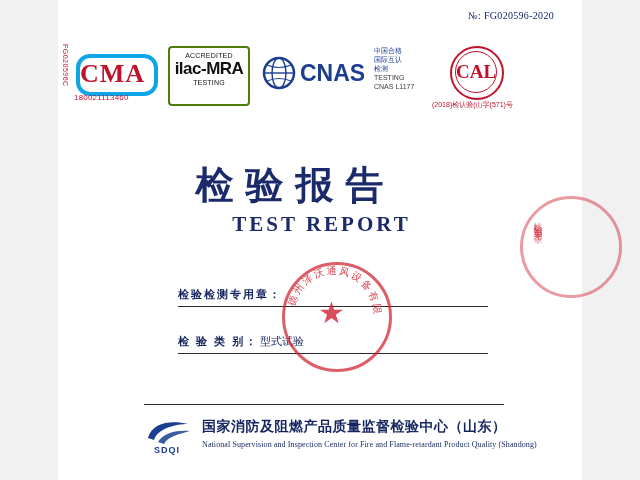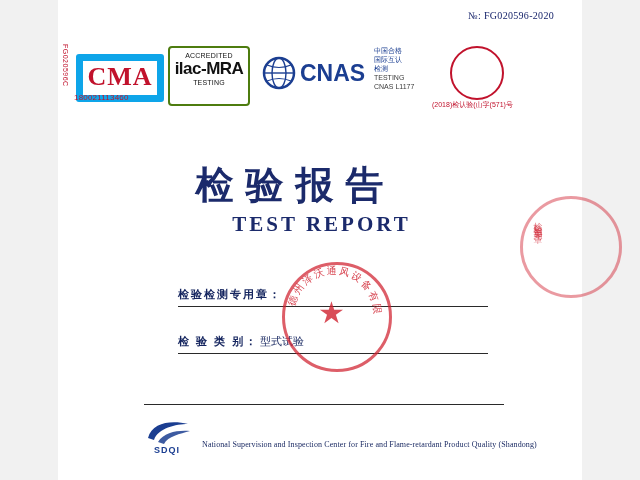--- a/index.html
+++ b/index.html
@@ -76,27 +76,26 @@
     letter-spacing: 0.5px;
     height: 58px;
     font-family: "Liberation Sans", sans-serif;
   }
   .cma .cma-box {
     position: absolute;
     left: 12px;
     top: 6px;
     width: 74px;
     height: 34px;
-    border: 7px solid #0ea5e9;
-    border-radius: 3px;
+    border: 4px solid #0ea5e9;
+    border-radius: 14px;
     color: #c1122c;
     font-size: 26px;
     font-weight: bold;
     letter-spacing: 1px;
-    text-align: center;
     line-height: 32px;
     font-family: "Liberation Serif", serif;
   }
   .cma .cma-num {
     position: absolute;
     left: 10px;
     top: 45px;
     font-size: 8px;
     color: #c1122c;
     letter-spacing: 0.2px;
@@ -429,20 +428,21 @@
       <div class="cnas-side">
         <div>中国合格</div>
         <div>国际互认</div>
         <div>检测</div>
         <div class="en">TESTING</div>
         <div class="en">CNAS L1177</div>
       </div>
 
       <div class="cal">
         <div class="ring"></div>
+        <div class="ring-inner">CAL</div>
         <div class="cal-caption">(2018)检认验(山字(571)号</div>
       </div>
     </div>
 
     <div class="title-cn">检验报告</div>
     <div class="title-en">TEST REPORT</div>
 
     <div class="fields">
       <div class="field-row r2">
         <span class="field-label">检验检测专用章：</span>
@@ -475,17 +475,18 @@
     <div class="footer-rule"></div>
 
     <div class="footer">
       <div class="sdqi-logo">
         <svg width="52" height="28" viewBox="0 0 52 28">
           <path d="M4 20 C8 4, 28 2, 44 6 C32 6, 14 10, 10 22 Z" fill="#1b3e91"></path>
           <path d="M14 24 C20 14, 34 12, 46 13 C36 16, 24 18, 20 26 Z" fill="#1b3e91" opacity="0.85"></path>
         </svg>
         <div class="sdqi-text">SDQI</div>
       </div>
+      <div class="footer-cn">国家消防及阻燃产品质量监督检验中心（山东）</div>
       <div class="footer-en">National Supervision and Inspection Center for Fire and Flame-retardant Product Quality (Shandong)</div>
     </div>
 
   </div>
 </div>
 
 </body></html>

